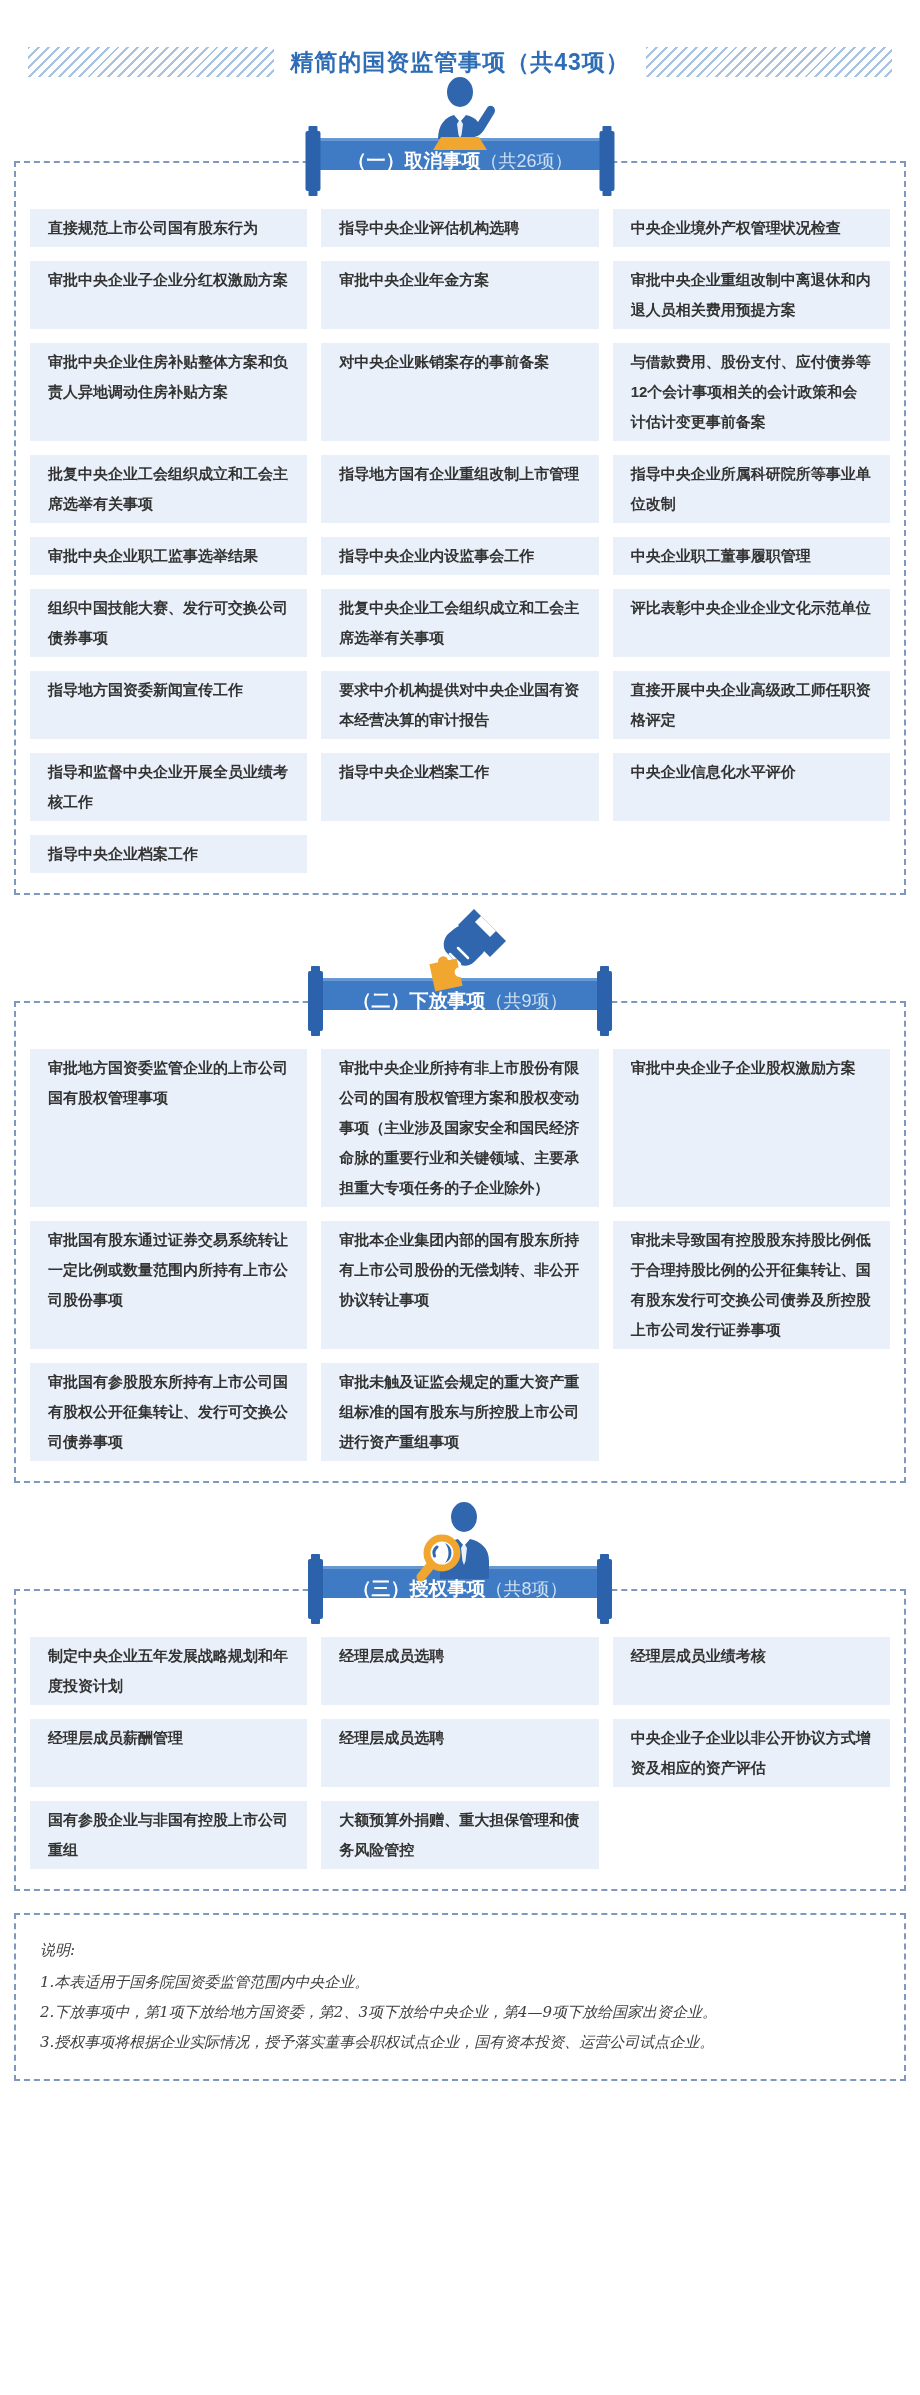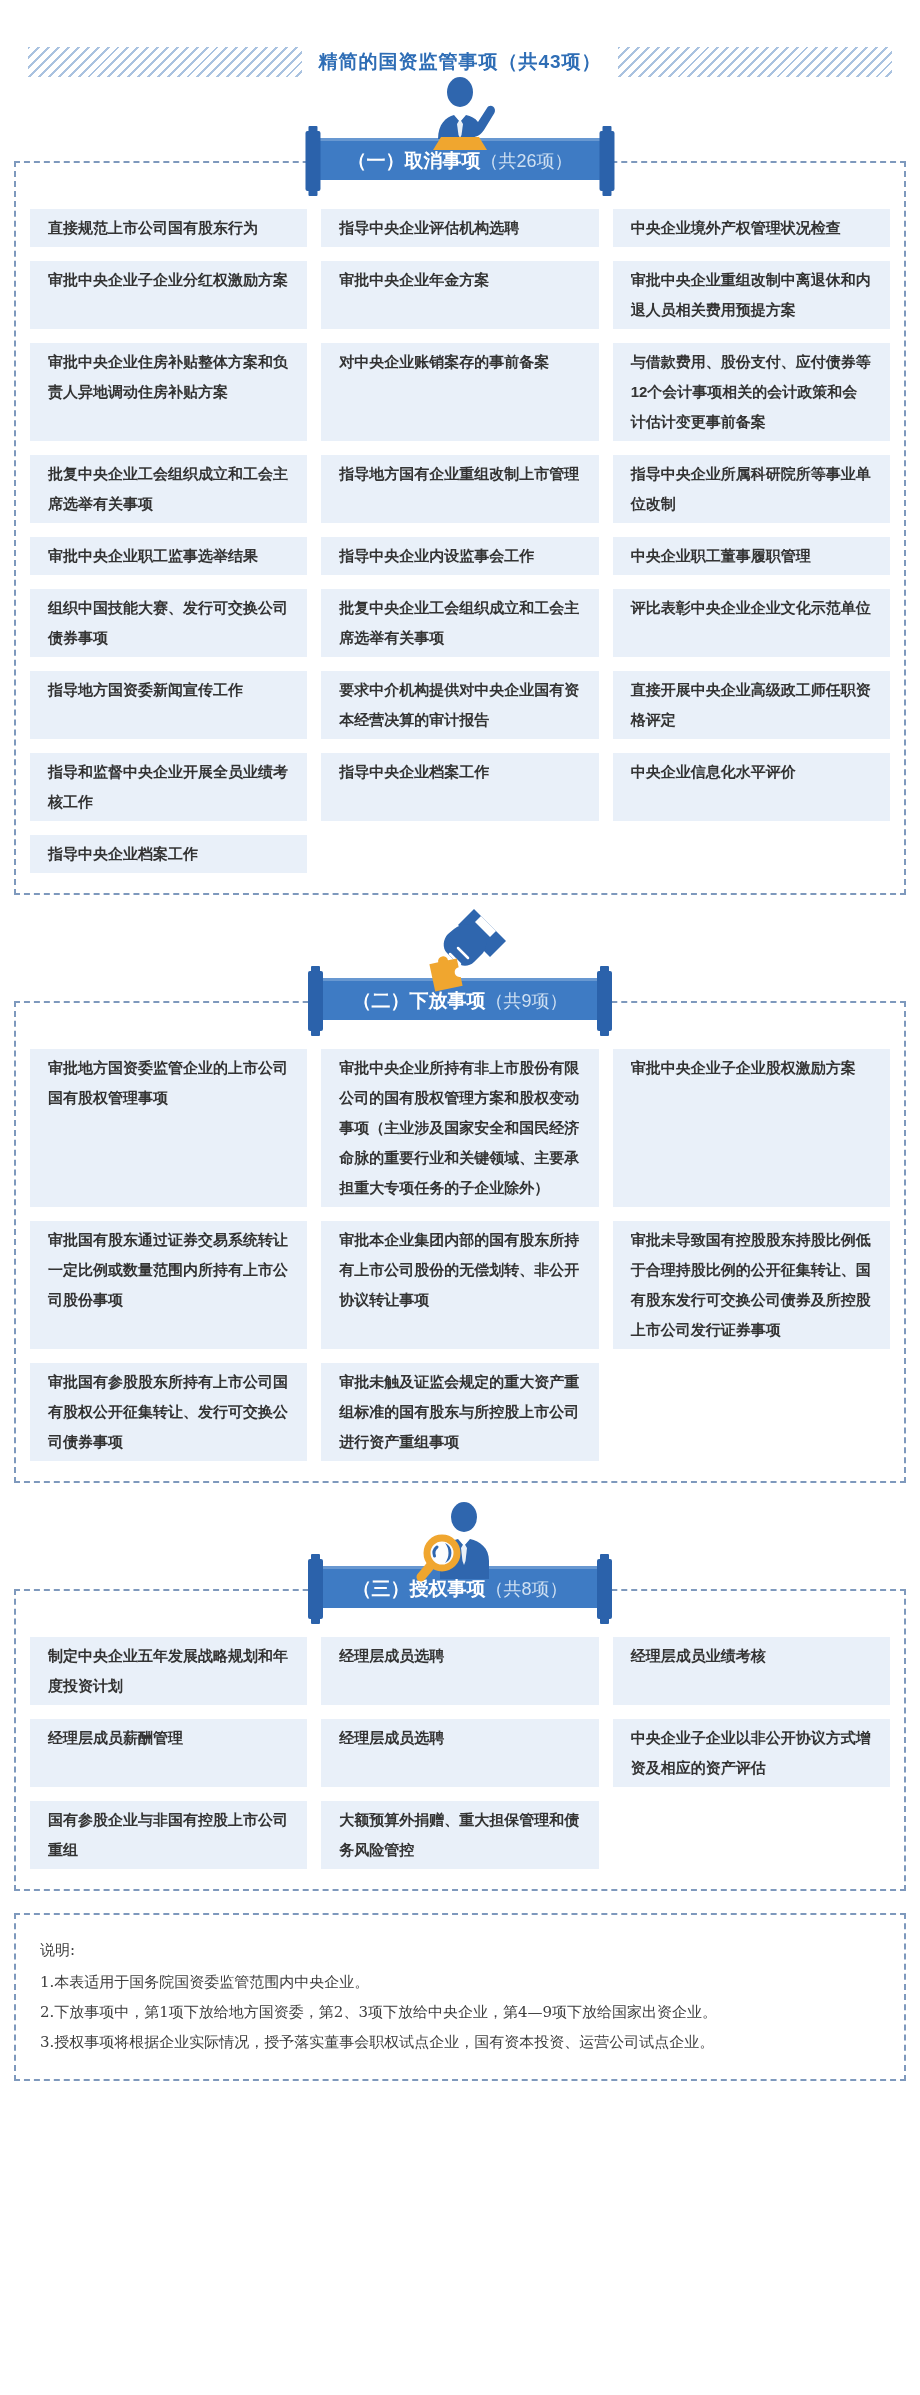--- a/index.html
+++ b/index.html
@@ -20,21 +20,21 @@
     height: 34px;
   }
   .stripe {
     flex: 1;
     height: 30px;
     background: repeating-linear-gradient(135deg,
       #a9c2e0 0px, #a9c2e0 2px, transparent 2px, transparent 7px);
   }
   .page-title {
     color: #2e6db5;
-    font-size: 19px;
+    font-size: 23px;
     font-weight: bold;
     letter-spacing: 1px;
     white-space: nowrap;
   }
 
   
   .section { position: relative; margin: 0 14px; }
   .section.first { margin-top: 82px; }
   .section.later { margin-top: 106px; }
 
@@ -53,21 +53,21 @@
   .sec-icon.icon-1 { top: -84px; }
   .sec-icon.icon-2 { top: -92px; }
   .sec-icon.icon-3 { top: -88px; }
 
   .banner {
     position: absolute;
     top: -23px;
     left: 50%;
     transform: translateX(-50%);
     z-index: 2;
-    height: 42px;
+    height: 32px;
     line-height: 46px;
     min-width: 280px;
     padding: 0 30px;
     background: #3e7bc4;
     border-radius: 2px;
     text-align: center;
     white-space: nowrap;
     box-shadow: inset 0 3px 0 rgba(255,255,255,0.22);
   }
   .banner .post {
@@ -111,20 +111,21 @@
 
   
   .notes-box {
     margin: 22px 14px 0 14px;
     border: 2px dashed #7e99bd;
     padding: 20px 24px 22px 24px;
     font-family: "DejaVu Serif", "Liberation Serif", serif;
     color: #3e3e3e;
     font-size: 15px;
     line-height: 30px;
+    font-style: italic;
   }
   .note-label { margin-bottom: 2px; }
 </style>
 </head>
 <body>
 
 <div class="header">
   <div class="stripe"></div>
   <div class="page-title">精简的国资监管事项（共43项）</div>
   <div class="stripe"></div>

